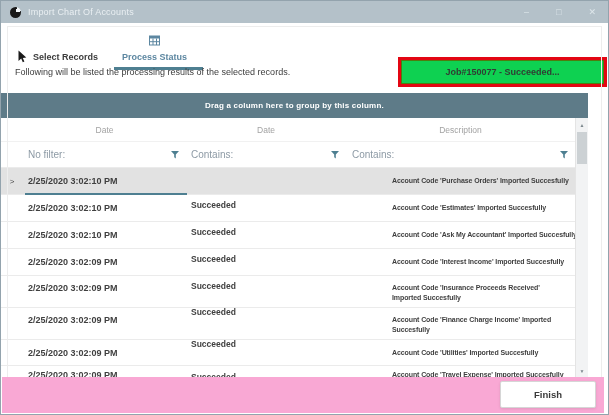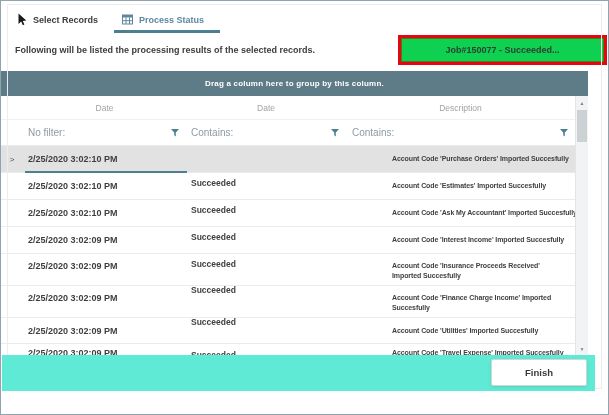--- a/index.html
+++ b/index.html
@@ -19,24 +19,24 @@
 
   
   .client { position:relative; height:391px; background:#fff; }
   .client-frame { position:absolute; left:6px; right:6px; top:3px; bottom:3px;
                   border:1px solid #ededed; pointer-events:none; }
 
   
   .tabs { position:absolute; top:7px; left:14px; display:flex; align-items:flex-end; }
   .tab { display:flex; align-items:center; gap:6px; padding:5px 10px 7px 2px;
          font-size:9px; font-weight:bold; color:#3c3c3c; cursor:default; }
-  .tab.active { color:#5d87a1; border-bottom:3px solid #4e7f91; padding:5px 16px 5px 8px; margin-left:6px; }
-
-  
-  .info { position:absolute; left:14px; top:44px; font-size:9px; font-weight:bold; color:#3d3d3d; }
+  .tab.active { color:#5d87a1; border-bottom:3px solid #4e7f91; padding:5px 16px 5px 8px; margin-left:6px;flex-direction:column; }
+
+  
+  .info { position:absolute; left:14px; top:44px; font-size:9px; font-weight:normal; color:#3d3d3d; }
   .job-wrap { position:absolute; left:397px; top:34px; width:209px; height:30px;
               border:3px solid #e30613; background:#4d7c0f; display:flex; }
   .job { flex:1; margin:1px; background:#0ed151; display:flex; align-items:center; justify-content:center;
          font-size:9px; font-weight:bold; color:#313d34; }
 
   
   .table { position:absolute; left:0; top:70px; width:587px; height:285px; }
   .group-bar { height:25px; background:#5e7b88; color:#fff; font-size:8px; font-weight:bold;
                display:flex; align-items:center; justify-content:center; letter-spacing:.2px; }
   .table-body { position:relative; height:260px; overflow:hidden; background:#fff; }
@@ -74,33 +74,42 @@
 
   
   .vscroll { position:absolute; right:0; top:0; width:13px; height:260px;
              background:#f2f3f4; border-left:1px solid #e4e4e4; }
   .vs-btn { position:absolute; left:0; width:12px; height:12px; display:flex;
             align-items:center; justify-content:center; font-size:5px; color:#7d888e; }
   .vs-up { top:1px; } .vs-down { bottom:1px; }
   .vs-thumb { position:absolute; left:1px; right:1px; top:14px; height:32px; background:#ccd1d4; }
 
   
-  .footer { position:absolute; left:1px; right:13px; top:354px; height:36px; background:#5eead4; z-index:3; }
+  .footer { position:absolute; left:1px; right:4px; top:354px; height:36px; background:#f9a8d4; z-index:3; }
   .finish-btn { position:absolute; right:8px; top:4px; width:96px; height:27px;
                 background:#fff; border:1px solid #d6d6d6; border-radius:2px;
                 font-size:9.5px; font-weight:bold; color:#3a3a3a;
                 box-shadow:0 1px 3px rgba(0,0,0,.10); cursor:default; }
 
   .icon-svg { display:block; }
 </style>
 </head>
 <body>
 
 <div class="window">
 
+  <div class="titlebar">
+    <span class="app-icon"></span>
+    <span class="title">Import Chart Of Accounts</span>
+    <div class="win-controls">
+      <span>–</span>
+      <span>□</span>
+      <span>✕</span>
+    </div>
+  </div>
 
   <div class="client">
 
     <div class="tabs">
       <div class="tab">
         <svg class="icon-svg" width="10" height="13" viewBox="0 0 10 13">
           <path d="M1.5 0.5 L1.5 11 L4.2 8.6 L5.8 12.2 L7.4 11.4 L5.8 7.9 L9.3 7.6 Z" fill="#1b1b1b"></path>
         </svg>
         <span>Select Records</span>
       </div>

